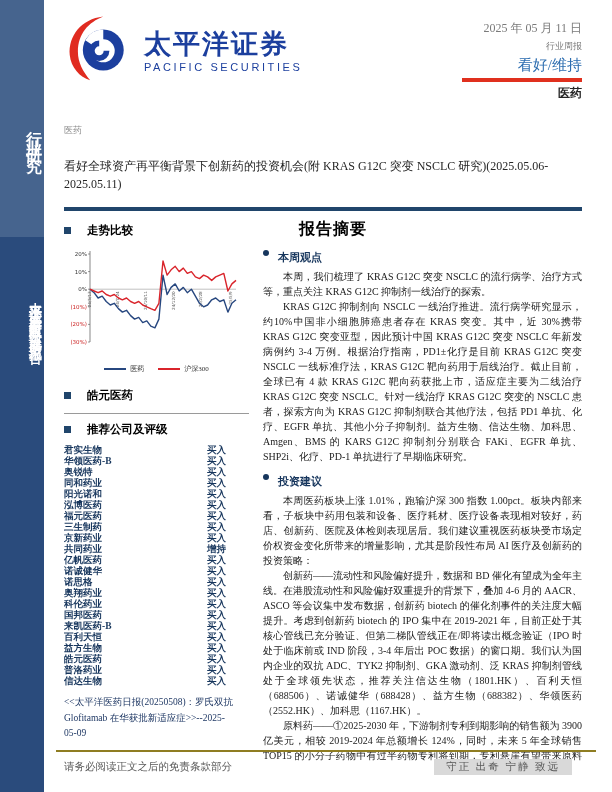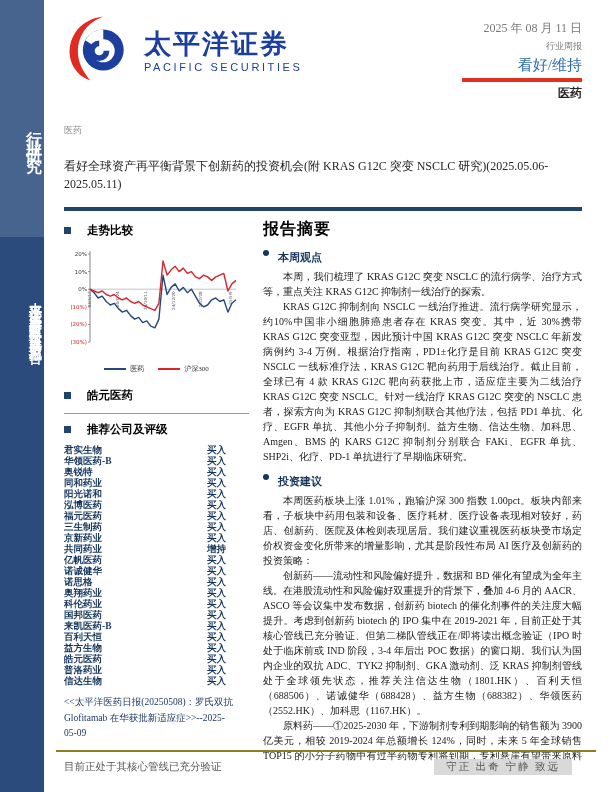--- a/index.html
+++ b/index.html
@@ -40,21 +40,21 @@
   .legend{display:flex;justify-content:center;gap:14px;margin-top:2px;font-size:7px;color:#333;}
   .legend .item{display:flex;align-items:center;gap:4px;}
   .legend .swatch{width:22px;height:2px;}
   .thin-rule{height:1px;background:#9a9a9a;margin:10px 0 8px 0;}
   .company-list{margin-top:8px;}
   .company-row{display:flex;justify-content:space-between;width:162px;
                font-size:9.5px;font-weight:bold;color:#17365d;line-height:11px;}
   .related-title{font-size:11.5px;font-weight:bold;color:#000;margin-top:14px;}
   .related-item{font-size:9.5px;color:#1f3864;line-height:1.65;margin-top:8px;width:170px;}
   
-  .summary-title{font-size:16px;font-weight:bold;color:#000;letter-spacing:1px;}
+  .summary-title{font-size:16px;font-weight:bold;color:#000;letter-spacing:1px;margin-left:36px;}
   .bullet-head{display:flex;gap:9px;margin:10px 0 4px 0;}
   .dot{width:6px;height:6px;border-radius:50%;background:#17365d;flex:none;}
   .bullet-head .lbl{font-size:11px;font-weight:bold;color:#17365d;}
   .para{font-size:10px;color:#1a1a1a;line-height:1.5;text-align:justify;text-indent:2em;margin:0;}
   
   .goldline{position:absolute;left:56px;right:16px;top:750px;height:2px;background:#8f7d22;}
   .footer-left{position:absolute;left:64px;top:760px;font-size:10.5px;color:#595959;}
   .footer-right{position:absolute;right:40px;top:759px;font-size:10.5px;color:#595959;
                 background:#d9d9d9;padding:1px 12px;letter-spacing:2px;}
   svg text{font-family:"DejaVu Sans","Liberation Sans",sans-serif;}
@@ -81,21 +81,21 @@
             <circle cx="48" cy="45" r="14" fill="#ffffff"></circle>
             <path d="M52 45 a 9 9 0 1 1 -9 -9" stroke="#1c3f9e" stroke-width="7" fill="none"></path>
           </svg>
         </span>
         <span class="logo-text">
           <div class="cn">太平洋证券</div>
           <div class="en">PACIFIC SECURITIES</div>
         </span>
       </div>
       <div class="meta">
-        <div class="date">2025 年 08 月 11 日</div>
+        <div class="date">2025 年 05 月 11 日</div>
         <div class="type">行业周报</div>
         <div class="rating">看好/维持</div>
         <div class="redline"></div>
         <div class="industry">医药</div>
       </div>
     </div>
 
     <div class="cat-label">医药</div>
     <div class="report-title">看好全球资产再平衡背景下创新药的投资机会(附 KRAS G12C 突变 NSCLC 研究)(2025.05.06-2025.05.11)</div>
     <div class="navy-divider"></div>
@@ -269,15 +269,15 @@
             </div>
             <p class="para">本周医药板块上涨 1.01%，跑输沪深 300 指数 1.00pct。板块内部来看，子板块中药用包装和设备、医疗耗材、医疗设备表现相对较好，药店、创新药、医院及体检则表现居后。我们建议重视医药板块受市场定价权资金变化所带来的增量影响，尤其是阶段性布局 AI 医疗及创新药的投资策略：</p>
             <p class="para">创新药——流动性和风险偏好提升，数据和 BD 催化有望成为全年主线。在港股流动性和风险偏好双重提升的背景下，叠加 4-6 月的 AACR、ASCO 等会议集中发布数据，创新药 biotech 的催化剂事件的关注度大幅提升。考虑到创新药 biotech 的 IPO 集中在 2019-2021 年，目前正处于其核心管线已充分验证、但第二梯队管线正在/即将读出概念验证（IPO 时处于临床前或 IND 阶段，3-4 年后出 POC 数据）的窗口期。我们认为国内企业的双抗 ADC、TYK2 抑制剂、GKA 激动剂、泛 KRAS 抑制剂管线处于全球领先状态，推荐关注信达生物（1801.HK）、百利天恒（688506）、诺诚健华（688428）、益方生物（688382）、华领医药（2552.HK）、加科思（1167.HK）。</p>
             <p class="para">原料药——①2025-2030 年，下游制剂专利到期影响的销售额为 3900 亿美元，相较 2019-2024 年总额增长 124%，同时，未来 5 年全球销售 TOP15 的小分子药物中有过半药物专利将到期，专利悬崖有望带来原料药增量需求。②2024 年，规模以上工业企业原料药产量为 358.30 万吨，同比增长 4.6%，Q1 受 23 年同期高基数影响同比下降 7.0%，Q2/Q3/Q4 产量分别同比增长 12.8%/14.9%/1.3%；2024 年，印度原料药及中间体从中国进口额为 34.00 亿元，同比增长 4.9%，进口量为 37.50 万吨，同比快速增长 11.1%，其中 Q1/Q2/Q3/Q4 分别同比增长 7.21%/22.18%/4.76%/11.18%，进口额及进口量均达到过去 4 年最高水平。结合中印两国情况，原料药行</p>
           </div>
       </div>
     </div>
   </div>
 
   <div class="goldline"></div>
-  <div class="footer-left">目前正处于其核心管线已充分验证</div>
+  <div class="footer-left">请务必阅读正文之后的免责条款部分</div>
   <div class="footer-right">守正 出奇 宁静 致远</div>
 </div>
 
 </body></html>

